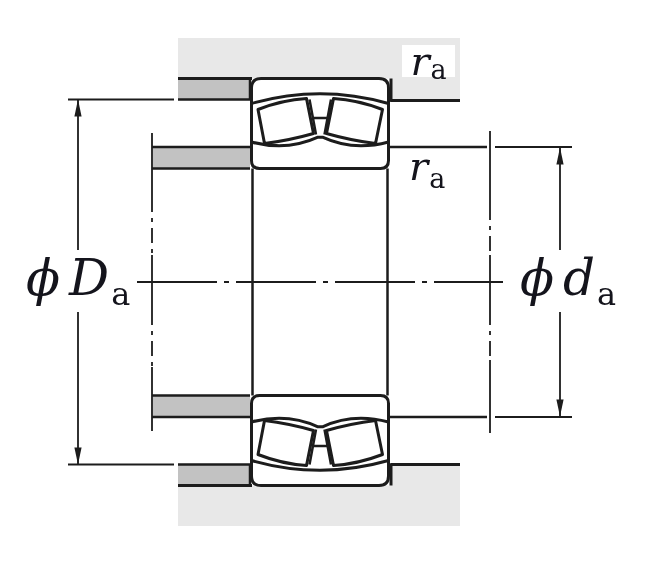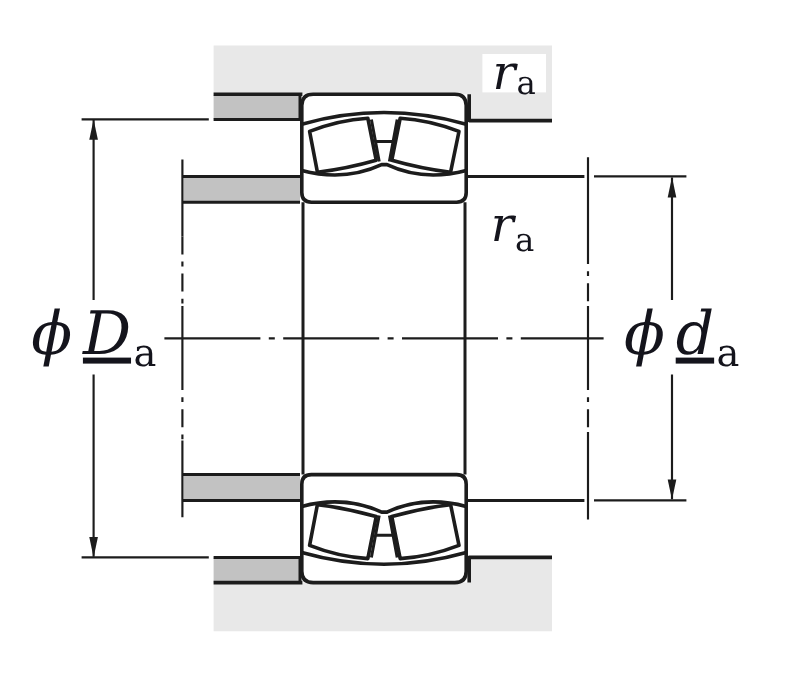--- a/index.html
+++ b/index.html
@@ -11,21 +11,21 @@
   .s3{stroke:#1c1c1c;stroke-width:3;fill:none;stroke-linejoin:round;}
   .s25{stroke:#1c1c1c;stroke-width:2.5;fill:none;}
   .s2{stroke:#1c1c1c;stroke-width:2;fill:none;}
   .s18{stroke:#1c1c1c;stroke-width:1.8;fill:none;}
   .dash{stroke-dasharray:15 6 4 6;}
   .cdash{stroke-dasharray:80 7 5 7;}
   .arrow{fill:#1c1c1c;stroke:none;}
 
   
   .dim-label{position:absolute;color:#14141c;font-style:italic;line-height:1;white-space:nowrap;}
-  .big{font-size:50px;text-decoration:underline;}
+  .big{font-size:50px;}
   .big .phi{display:inline-block;margin-right:9px;}
   .sub{font-style:normal;font-size:32px;position:relative;top:10px;margin-left:2px;}
   .ra{font-size:40px;}
   .ra .sub{font-size:27px;top:8px;margin-left:1px;}
   .ra-box{position:absolute;left:402px;top:45px;width:53px;height:32px;
           display:flex;align-items:center;justify-content:center;}
 </style>
 </head>
 <body>
 
@@ -117,17 +117,17 @@
 
   <div class="dim-label big" style="left:520px;top:253px;">
     <span class="phi">ϕ</span><span>d</span><span class="sub">a</span>
   </div>
 
   <div class="dim-label ra ra-box">
     <span>r</span>
       <span class="sub">a</span>
   </div>
 
-  <div class="dim-label ra" style="left:409px;top:168px;">
+  <div class="dim-label ra" style="left:409px;top:146px;">
     <span>r</span><span class="sub">a</span>
   </div>
 
 </div>
 
 </body></html>

